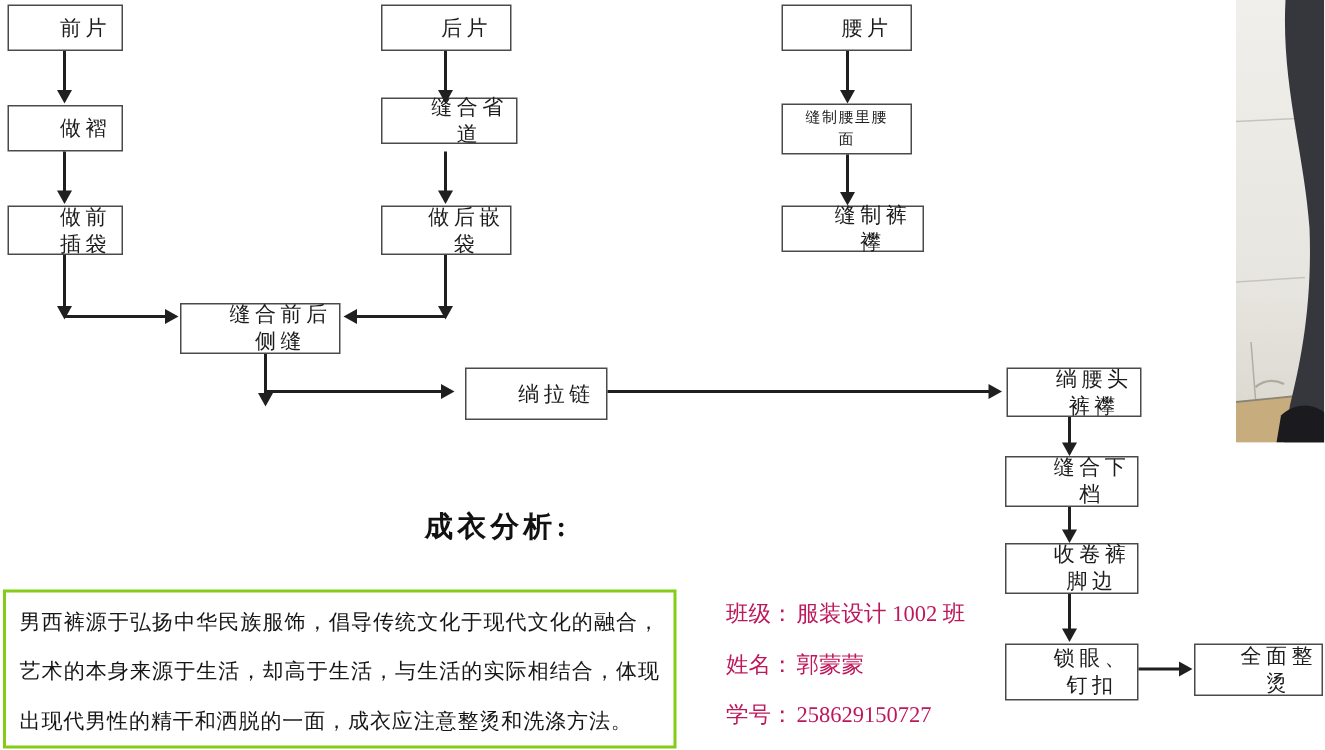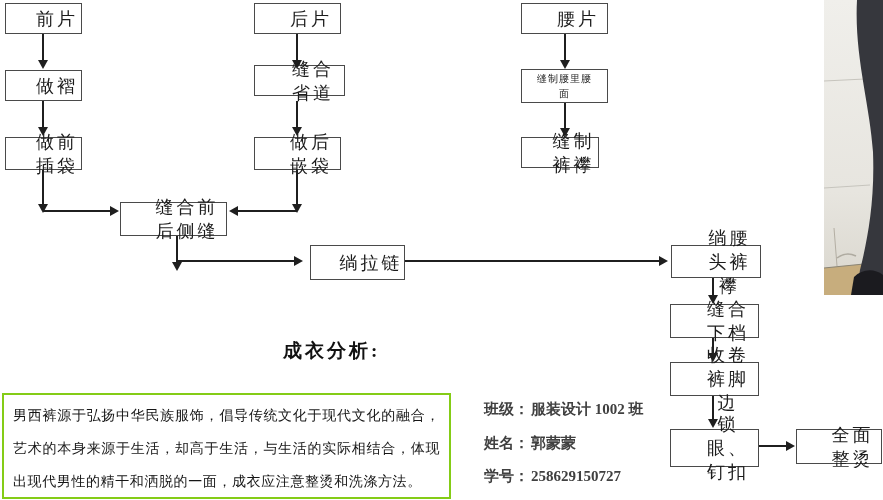--- a/index.html
+++ b/index.html
@@ -5,21 +5,21 @@
   html,body{margin:0;padding:0;background:#ffffff;}
   body{font-family:"Liberation Serif","DejaVu Serif",serif;color:#1a1a1a;}
   #stage{position:relative;width:883px;height:500px;background:#ffffff;overflow:hidden;}
 
   .box{
     position:absolute;
     box-sizing:border-box;
     border:1px solid #4a4a4a;
     background:#ffffff;
     display:flex;align-items:center;justify-content:center;
-    font-size:18px;letter-spacing:3px;color:#1c1c1c;
+    font-size:14px;letter-spacing:3px;color:#1c1c1c;
     text-align:center;
     padding-left:27px;
   }
   .box.box-sm{font-size:10px;letter-spacing:1px;line-height:15px;padding:0 11px;}
 
   .vline{position:absolute;width:2px;background:#1f1f1f;}
   .hline{position:absolute;height:2px;background:#1f1f1f;}
   .arr-down{position:absolute;width:0;height:0;
     border-left:5px solid transparent;border-right:5px solid transparent;
     border-top:9px solid #1f1f1f;}
@@ -36,40 +36,40 @@
   }
   .analysis-box{
     position:absolute;left:2px;top:393px;width:449px;height:106px;
     box-sizing:border-box;border:2px solid #84cc16;
     padding:4px 9px 0 9px;
     font-size:14px;line-height:33px;letter-spacing:0.6px;color:#161616;
     text-align:justify;
   }
   .student{position:absolute;left:484px;top:0;width:220px;}
   .student-row{position:absolute;left:0;white-space:nowrap;
-    font-size:15px;font-weight:bold;color:#404040;}
+    font-size:15px;font-weight:normal;color:#be185d;}
   .student-row .lbl{margin-right:2px;}
   .photo{position:absolute;left:824px;top:0;width:59px;height:295px;}
 </style>
 </head>
 <body>
 
 <div id="stage">
 
   <div class="box" style="left:5px;top:3px;width:77px;height:31px">前片</div>
   <div class="box" style="left:5px;top:70px;width:77px;height:31px">做褶</div>
   <div class="box" style="left:5px;top:137px;width:77px;height:33px">做前插袋</div>
 
   <div class="box" style="left:254px;top:3px;width:87px;height:31px">后片</div>
   <div class="box" style="left:254px;top:65px;width:91px;height:31px">缝合省道</div>
   <div class="box" style="left:254px;top:137px;width:87px;height:33px">做后嵌袋</div>
 
   <div class="box" style="left:521px;top:3px;width:87px;height:31px">腰片</div>
   <div class="box box-sm" style="left:521px;top:69px;width:87px;height:34px">缝制腰里腰面</div>
-  <div class="box" style="left:521px;top:137px;width:78px;height:31px">缝制裤襻</div>
+  <div class="box" style="left:521px;top:137px;width:95px;height:31px">缝制裤襻</div>
 
   <div class="box" style="left:120px;top:202px;width:107px;height:34px">缝合前后侧缝</div>
   <div class="box" style="left:310px;top:245px;width:95px;height:35px">绱拉链</div>
 
   <div class="box" style="left:671px;top:245px;width:90px;height:33px">绱腰头裤襻</div>
   <div class="box" style="left:670px;top:304px;width:89px;height:34px">缝合下档</div>
   <div class="box" style="left:670px;top:362px;width:89px;height:34px">收卷裤脚边</div>
   <div class="box" style="left:670px;top:429px;width:89px;height:38px">锁眼、钉扣</div>
   <div class="box" style="left:796px;top:429px;width:86px;height:35px">全面整烫</div>
 

